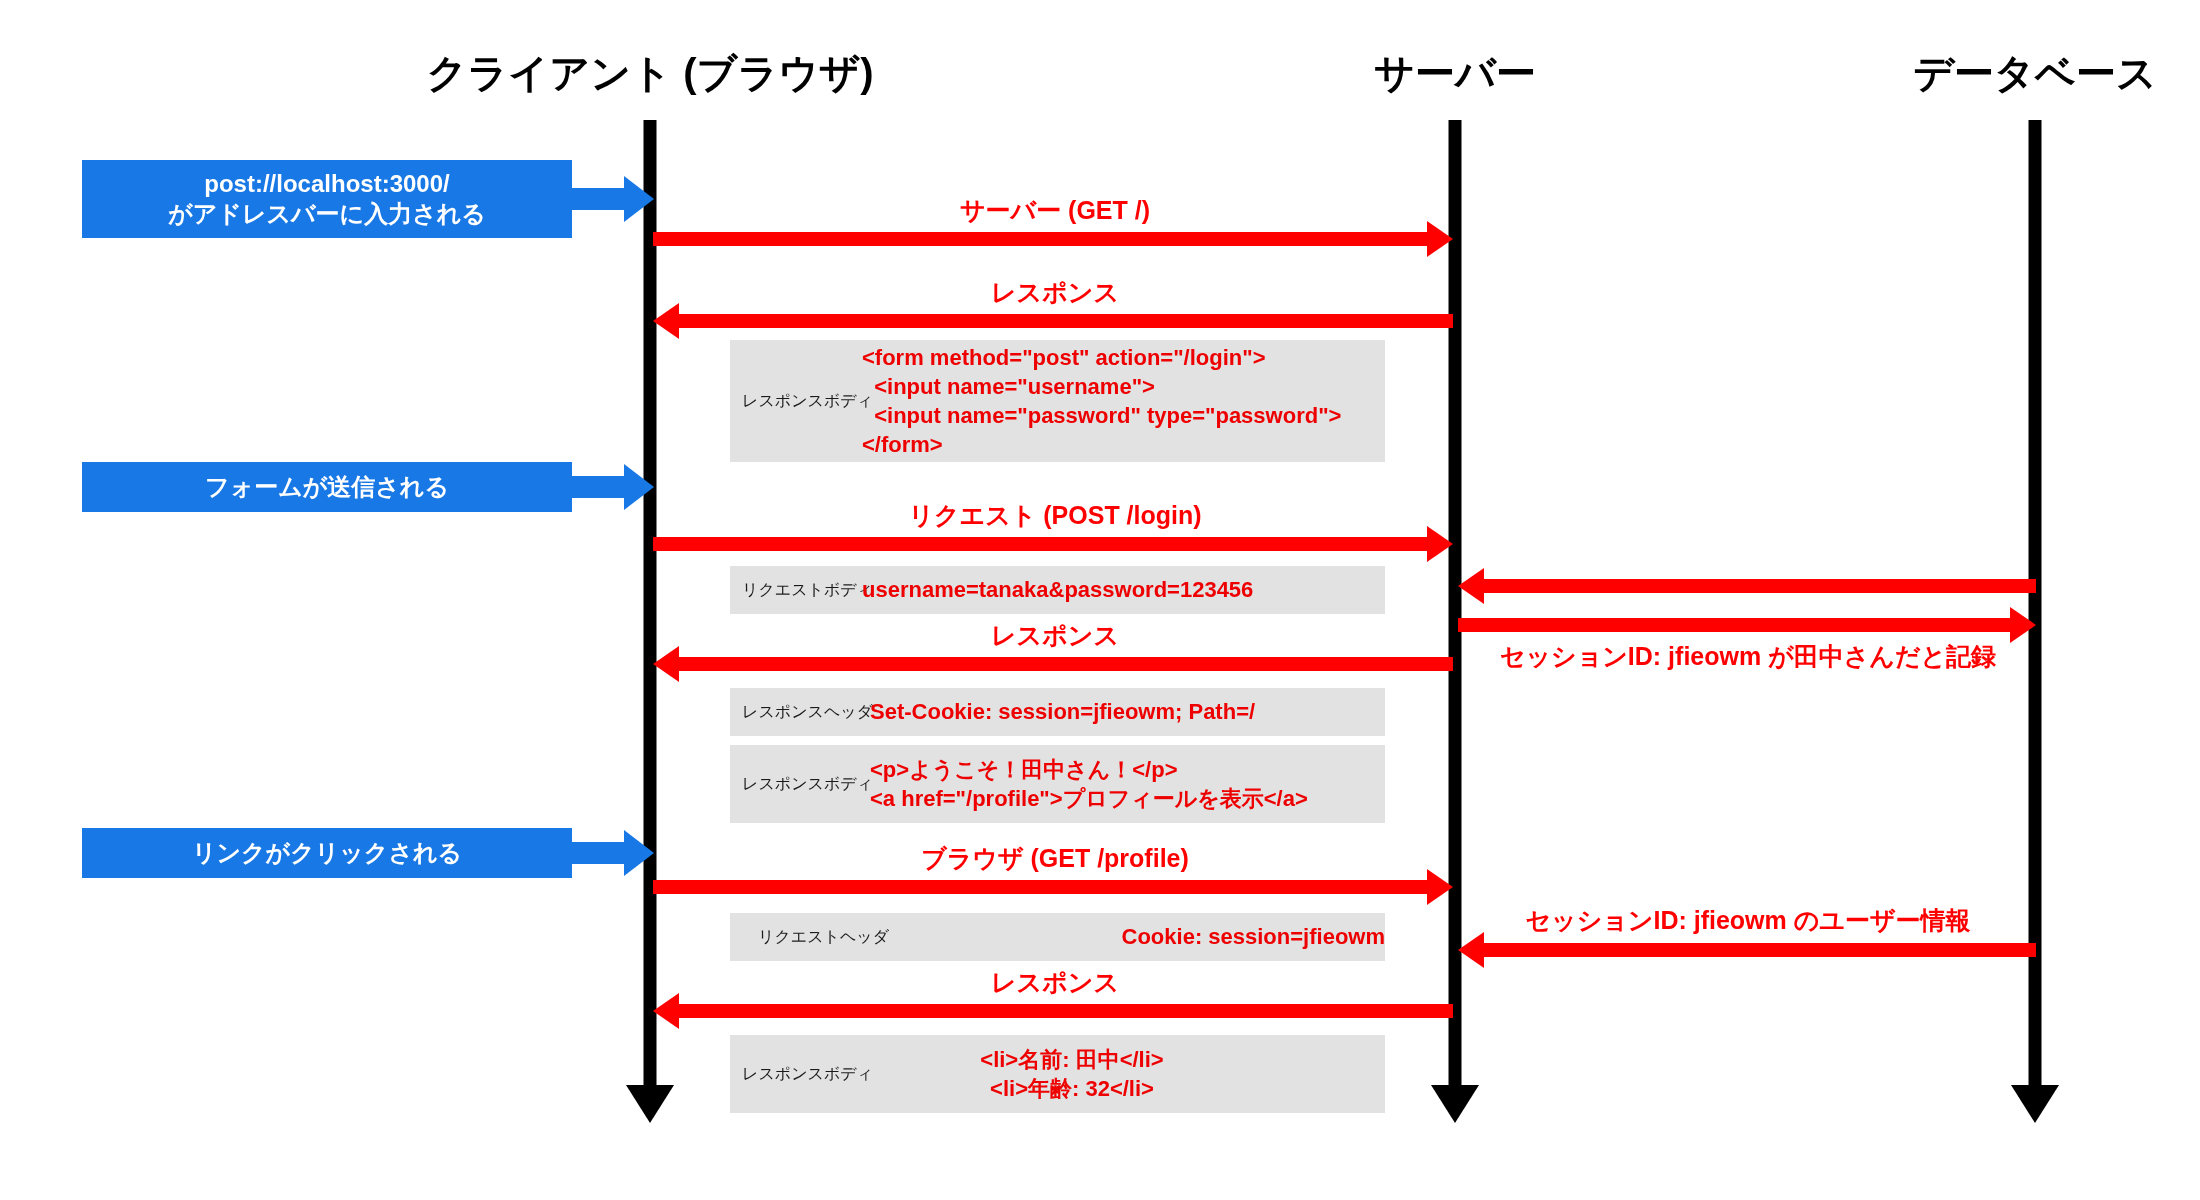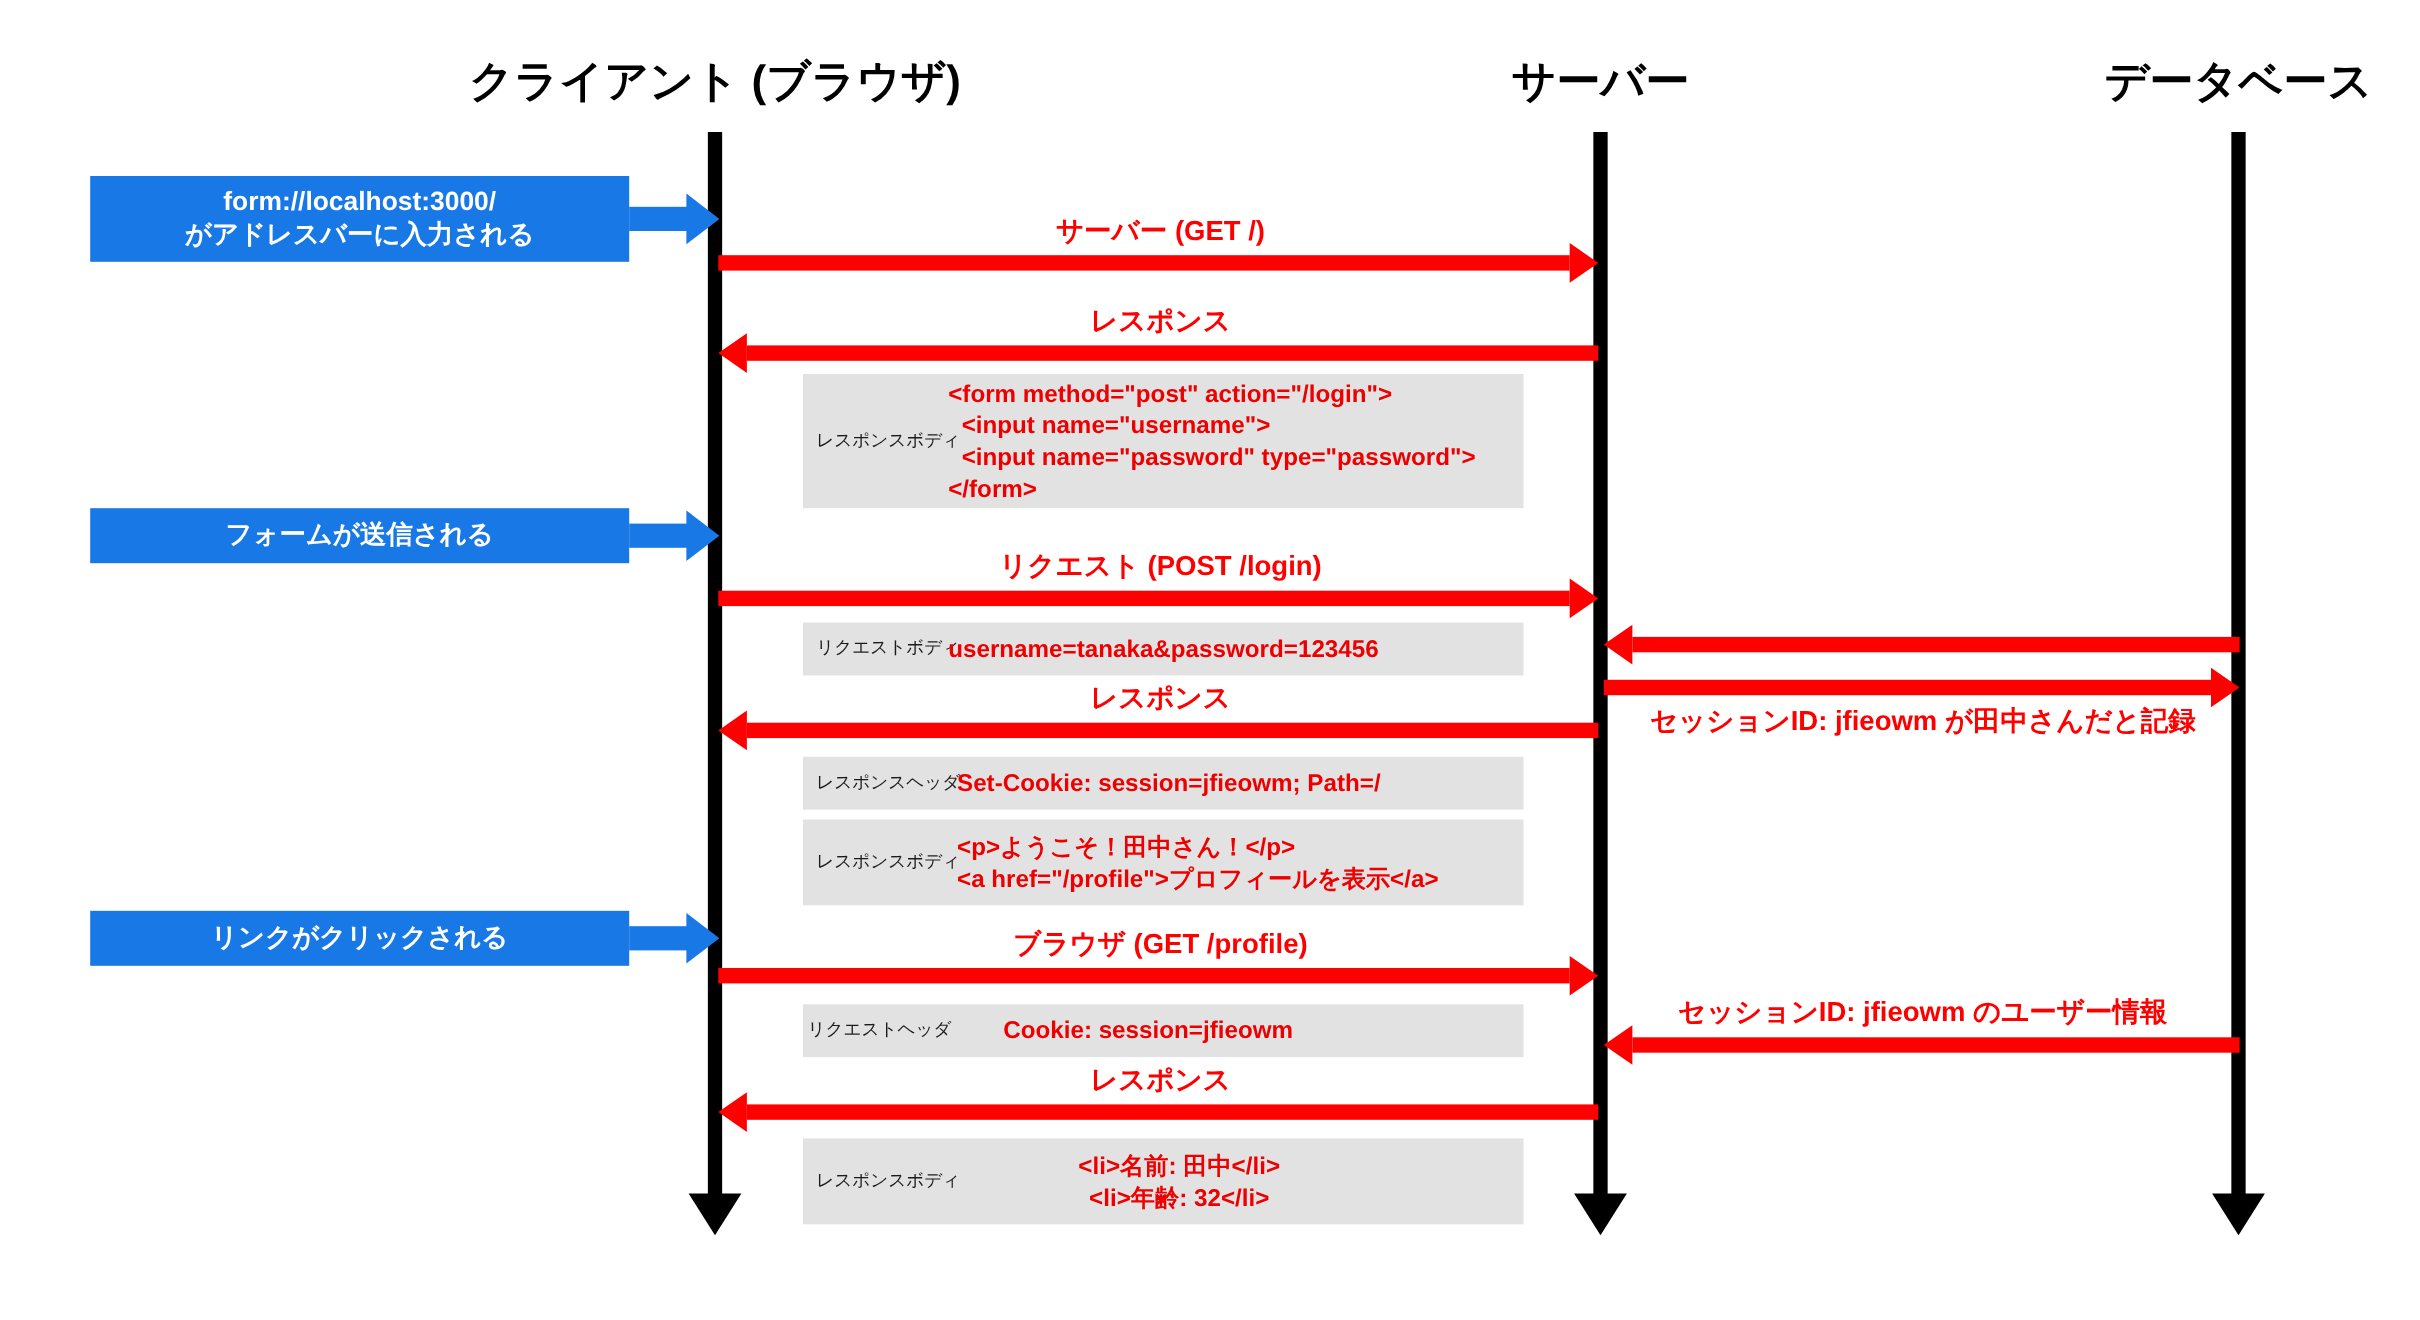--- a/index.html
+++ b/index.html
@@ -130,21 +130,21 @@
 
   <div class="lifeline" style="left:650px;top:120px;height:975px;"></div>
   <div class="lifeline-head" style="left:650px;top:1085px;"></div>
 
   <div class="lifeline" style="left:1455px;top:120px;height:975px;"></div>
   <div class="lifeline-head" style="left:1455px;top:1085px;"></div>
 
   <div class="lifeline" style="left:2035px;top:120px;height:975px;"></div>
   <div class="lifeline-head" style="left:2035px;top:1085px;"></div>
 
-  <div class="note-blue" style="left:82px;top:160px;width:490px;height:78px;">form://localhost:3000/
+  <div class="note-blue" style="left:82px;top:160px;width:490px;height:78px;">post://localhost:3000/
 がアドレスバーに入力される</div>
   <div class="note-arrow" style="left:572px;top:188px;width:82px;">
     <div class="shaft" style="width:56px;"></div>
     <div class="headR"></div>
   </div>
 
   <div class="msg-label" style="left:1055px;top:195px;width:700px;">サーバー (GET /)</div>
   <div class="msg" style="left:653px;top:232px;width:800px;">
     <div class="shaft" style="left:0;width:774px;"></div>
     <div class="headR"></div>
@@ -220,21 +220,21 @@
     <div class="shaft" style="left:0;width:774px;"></div>
     <div class="headR"></div>
   </div>
 
   <div class="msg-label" style="left:1748px;top:905px;width:640px;">セッションID: jfieowm のユーザー情報</div>
   <div class="msg" style="left:1458px;top:943px;width:578px;">
     <div class="shaft" style="left:26px;width:552px;"></div>
     <div class="headL"></div>
   </div>
 
-  <div class="block" style="left:730px;top:913px;width:655px;height:48px;padding-left:4px;">
+  <div class="block" style="left:730px;top:913px;width:655px;height:48px;padding-left:28px;justify-content:space-between;">
     <span class="block-label" style="width:178px;">リクエストヘッダ</span>
     <span class="block-code">Cookie: session=jfieowm</span>
   </div>
 
   <div class="msg-label" style="left:1055px;top:967px;width:700px;">レスポンス</div>
   <div class="msg" style="left:653px;top:1004px;width:800px;">
     <div class="shaft" style="left:26px;width:774px;"></div>
     <div class="headL"></div>
   </div>
 

